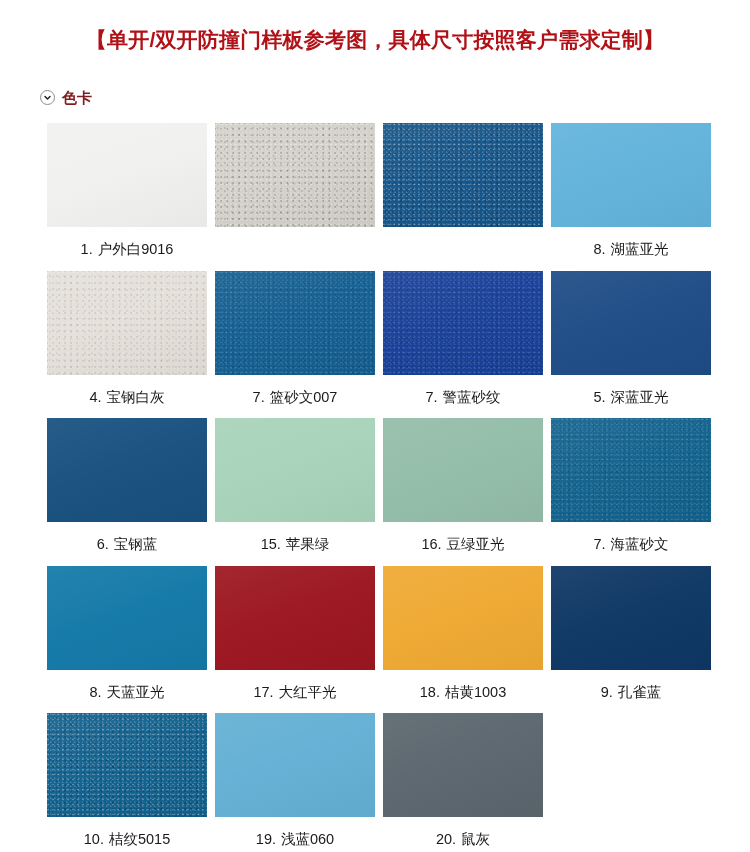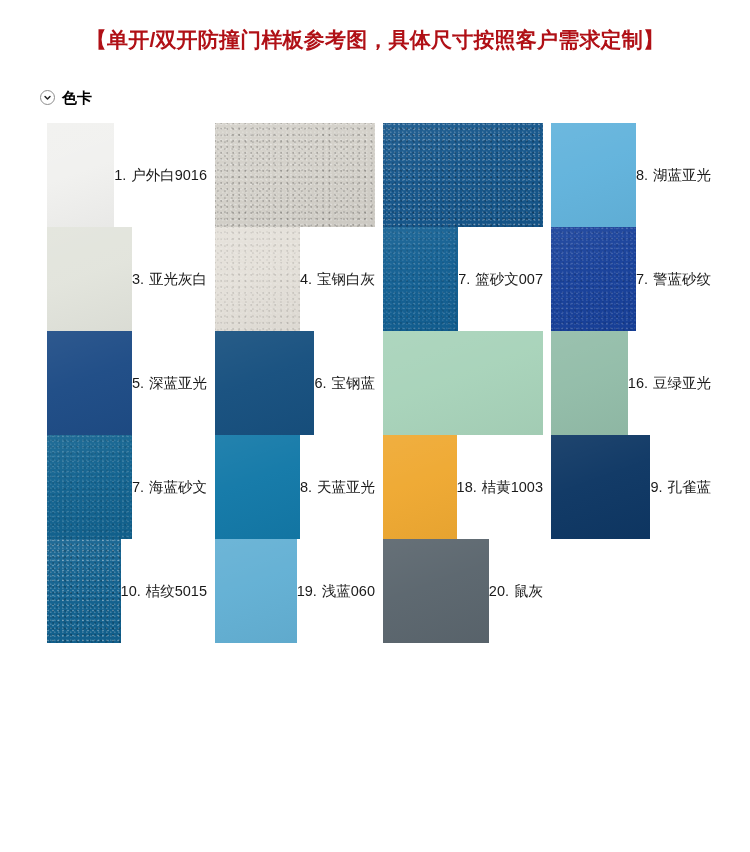--- a/index.html
+++ b/index.html
@@ -52,38 +52,38 @@
     border: 1px solid #8d8d8d;
     display: inline-flex;
     align-items: center;
     justify-content: center;
     flex: 0 0 auto;
   }
   .chev-circle svg { display: block; }
   .section-title {
     font-size: 15px;
     font-weight: bold;
-    color: #000000;
+    color: #7f1d1d;
     line-height: 1;
   }
 
   
   .grid {
     margin: 13px 0 0 0;
     padding: 0 40px 0 47px;
     display: grid;
     grid-template-columns: repeat(4, 160px);
     column-gap: 8px;
     row-gap: 0;
   }
 
   .cell {
     width: 160px;
     display: flex;
-    flex-direction: row;
+    flex-direction: column;
     align-items: center;
   }
 
   .swatch {
     width: 160px;
     height: 104px;
     position: relative;
     overflow: hidden;
   }
 
@@ -152,24 +152,20 @@
         <div class="swatch tex tex-strong" style="background: rgb(211, 208, 201);"></div>
       </div>
       <div class="cell">
         <div class="swatch tex tex-strong" style="background: rgb(20, 85, 138);"></div>
       </div>
       <div class="cell">
         <div class="swatch" style="background: rgb(98, 179, 220);"></div>
         <div class="label"><span class="idx">8.</span><span>湖蓝亚光</span></div>
       </div>
       <div class="cell">
-        <div class="swatch" style="background: rgb(226, 228, 220);"></div>
-        <div class="label"><span class="idx">3.</span><span>亚光灰白</span></div>
-      </div>
-      <div class="cell">
         <div class="swatch tex" style="background: rgb(228, 224, 217);"></div>
         <div class="label"><span class="idx">4.</span><span>宝钢白灰</span></div>
       </div>
       <div class="cell">
         <div class="swatch tex" style="background: rgb(18, 95, 146);"></div>
         <div class="label"><span class="idx">7.</span><span>篮砂文007</span></div>
       </div>
       <div class="cell">
         <div class="swatch tex" style="background: rgb(23, 64, 154);"></div>
         <div class="label"><span class="idx">7.</span><span>警蓝砂纹</span></div>
@@ -177,34 +173,39 @@
       <div class="cell">
         <div class="swatch" style="background: rgb(30, 76, 134);"></div>
         <div class="label"><span class="idx">5.</span><span>深蓝亚光</span></div>
       </div>
       <div class="cell">
         <div class="swatch" style="background: rgb(23, 80, 127);"></div>
         <div class="label"><span class="idx">6.</span><span>宝钢蓝</span></div>
       </div>
       <div class="cell">
         <div class="swatch" style="background: rgb(168, 211, 186);"></div>
+        <div class="label"><span class="idx">15.</span><span>苹果绿</span></div>
       </div>
       <div class="cell">
         <div class="swatch" style="background: rgb(147, 189, 169);"></div>
         <div class="label"><span class="idx">16.</span><span>豆绿亚光</span></div>
       </div>
       <div class="cell">
         <div class="swatch tex" style="background: rgb(17, 98, 143);"></div>
         <div class="label"><span class="idx">7.</span><span>海蓝砂文</span></div>
       </div>
       <div class="cell">
         <div class="swatch" style="background: rgb(19, 121, 168);"></div>
         <div class="label"><span class="idx">8.</span><span>天蓝亚光</span></div>
       </div>
       <div class="cell">
+        <div class="swatch" style="background: rgb(156, 22, 32);"></div>
+        <div class="label"><span class="idx">17.</span><span>大红平光</span></div>
+      </div>
+      <div class="cell">
         <div class="swatch" style="background: rgb(239, 169, 50);"></div>
         <div class="label"><span class="idx">18.</span><span>桔黄1003</span></div>
       </div>
       <div class="cell">
         <div class="swatch" style="background: rgb(14, 55, 100);"></div>
         <div class="label"><span class="idx">9.</span><span>孔雀蓝</span></div>
       </div>
       <div class="cell">
         <div class="swatch tex tex-strong" style="background: rgb(17, 97, 143);"></div>
         <div class="label"><span class="idx">10.</span><span>桔纹5015</span></div>

